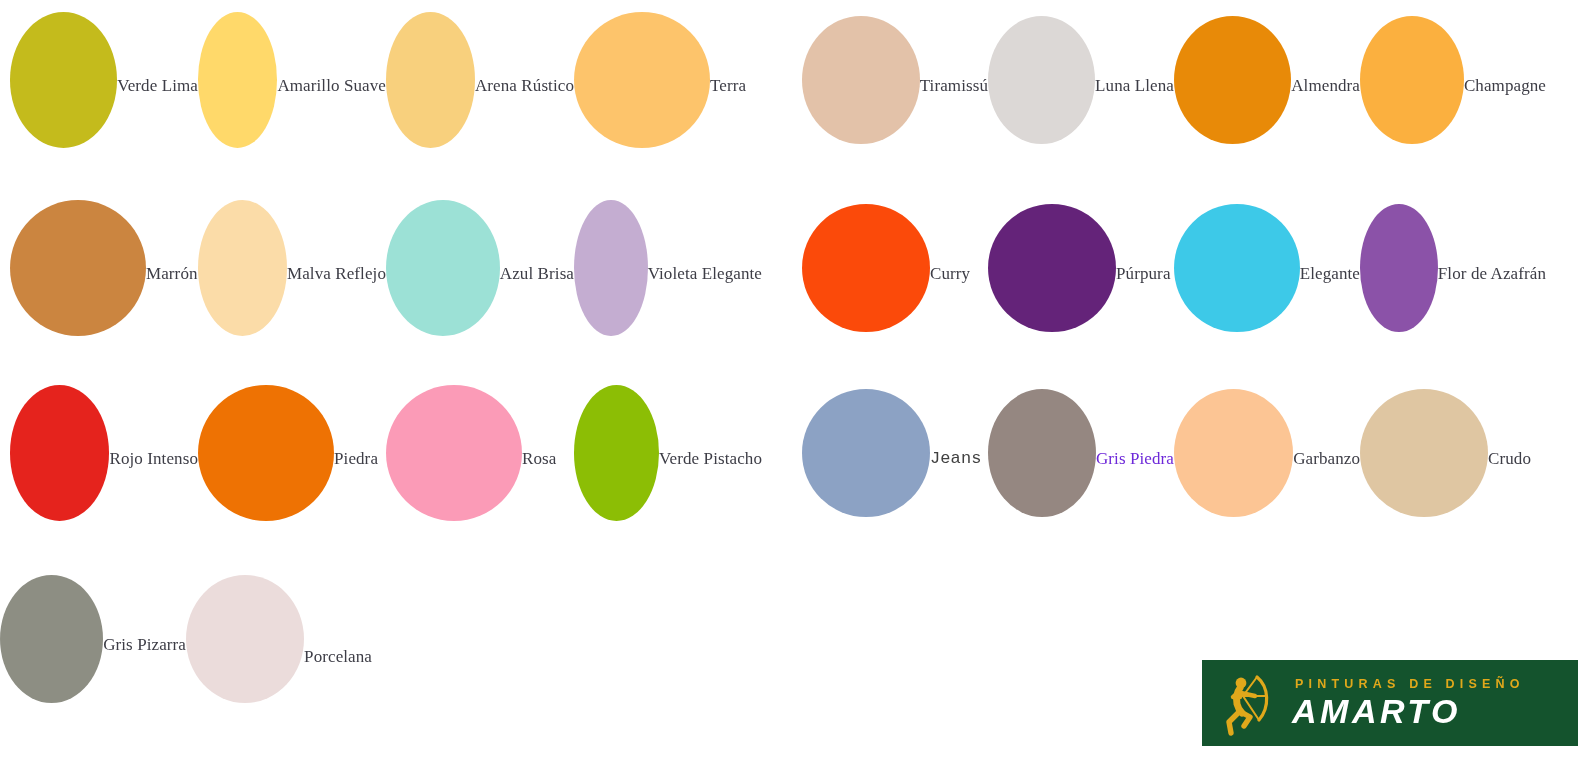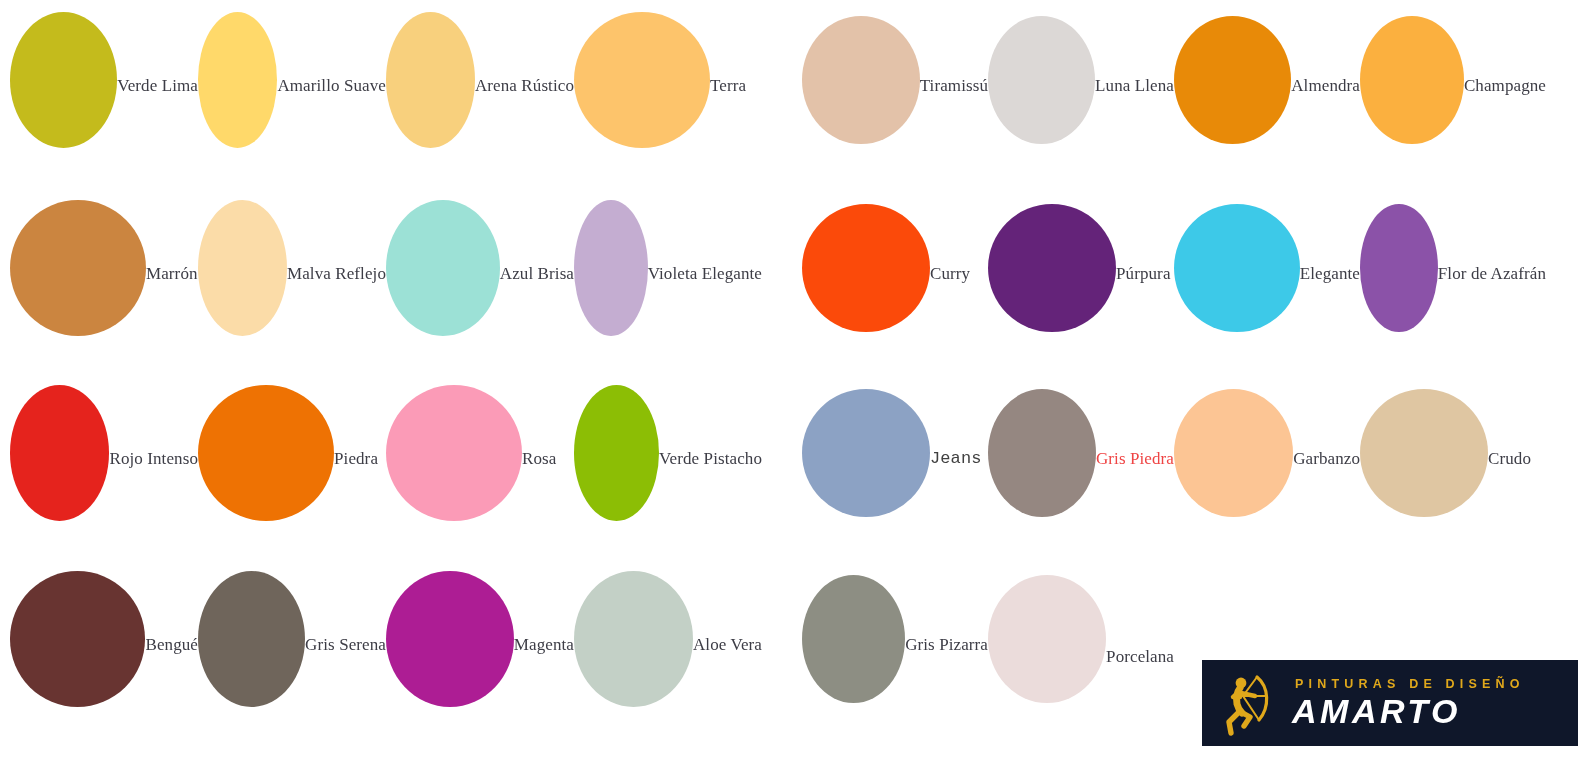--- a/index.html
+++ b/index.html
@@ -239,67 +239,49 @@
           <span class="label" style="color: rgb(61, 61, 70);">Verde Pistacho</span>
         </div>
       </div>
       <div class="group group-right">
         <div class="swatch">
           <span class="disc" style="background: rgb(140, 162, 196);"></span>
           <span class="label" style="color: #404040; font-family: Liberation Mono, monospace;">Jeans</span>
         </div>
         <div class="swatch">
           <span class="disc" style="background: rgb(149, 135, 129);"></span>
-          <span class="label" style="color: #ef4444; font-family: Liberation Serif, serif;">Gris Piedra</span>
+          <span class="label" style="color: #6d28d9; font-family: Liberation Serif, serif;">Gris Piedra</span>
         </div>
         <div class="swatch">
           <span class="disc" style="background: rgb(252, 197, 148);"></span>
           <span class="label" style="color: rgb(61, 61, 70);">Garbanzo</span>
         </div>
         <div class="swatch">
           <span class="disc" style="background: rgb(223, 198, 162);"></span>
           <span class="label" style="color: rgb(61, 61, 70);">Crudo</span>
         </div>
       </div>
     </div>
 
     <div class="row row-3">
-      <div class="group group-left">
-        <div class="swatch">
-          <span class="disc" style="background: rgb(104, 52, 49);"></span>
-          <span class="label" style="color: rgb(61, 61, 70);">Bengué</span>
-        </div>
-        <div class="swatch">
-          <span class="disc" style="background: rgb(111, 101, 91);"></span>
-          <span class="label" style="color: rgb(61, 61, 70);">Gris Serena</span>
-        </div>
-        <div class="swatch">
-          <span class="disc" style="background: rgb(173, 29, 148);"></span>
-          <span class="label" style="color: rgb(61, 61, 70);">Magenta</span>
-        </div>
-        <div class="swatch">
-          <span class="disc" style="background: rgb(195, 208, 198);"></span>
-          <span class="label" style="color: rgb(61, 61, 70);">Aloe Vera</span>
-        </div>
-      </div>
       <div class="group group-right">
         <div class="swatch">
           <span class="disc" style="background: rgb(141, 142, 131);"></span>
           <span class="label" style="color: rgb(61, 61, 70);">Gris Pizarra</span>
         </div>
         <div class="swatch">
           <span class="disc" style="background: rgb(235, 220, 219);"></span>
           <span class="label" style="color: rgb(61, 61, 70); margin-top: 40px;">Porcelana</span>
         </div>
       </div>
     </div>
 
   </div>
 
-  <div id="logo" style="background: #0f172a;">
+  <div id="logo" style="background: #14532d;">
     <div id="logo-mark">
       <svg width="64" height="66" viewBox="0 0 64 66" aria-hidden="true">
 
         <path d="M44 7 C56 17 57 37 46 50" fill="none" stroke="#E0A81B" stroke-width="3.2" stroke-linecap="round"></path>
 
         <path d="M44 7 L30 26 L46 50" fill="none" stroke="#E0A81B" stroke-width="2" stroke-linecap="round"></path>
 
         <path d="M28 26 L52 26" stroke="#E0A81B" stroke-width="2.2" stroke-linecap="round"></path>
 
         <circle cx="28" cy="13" r="5.4" fill="#E0A81B"></circle>

